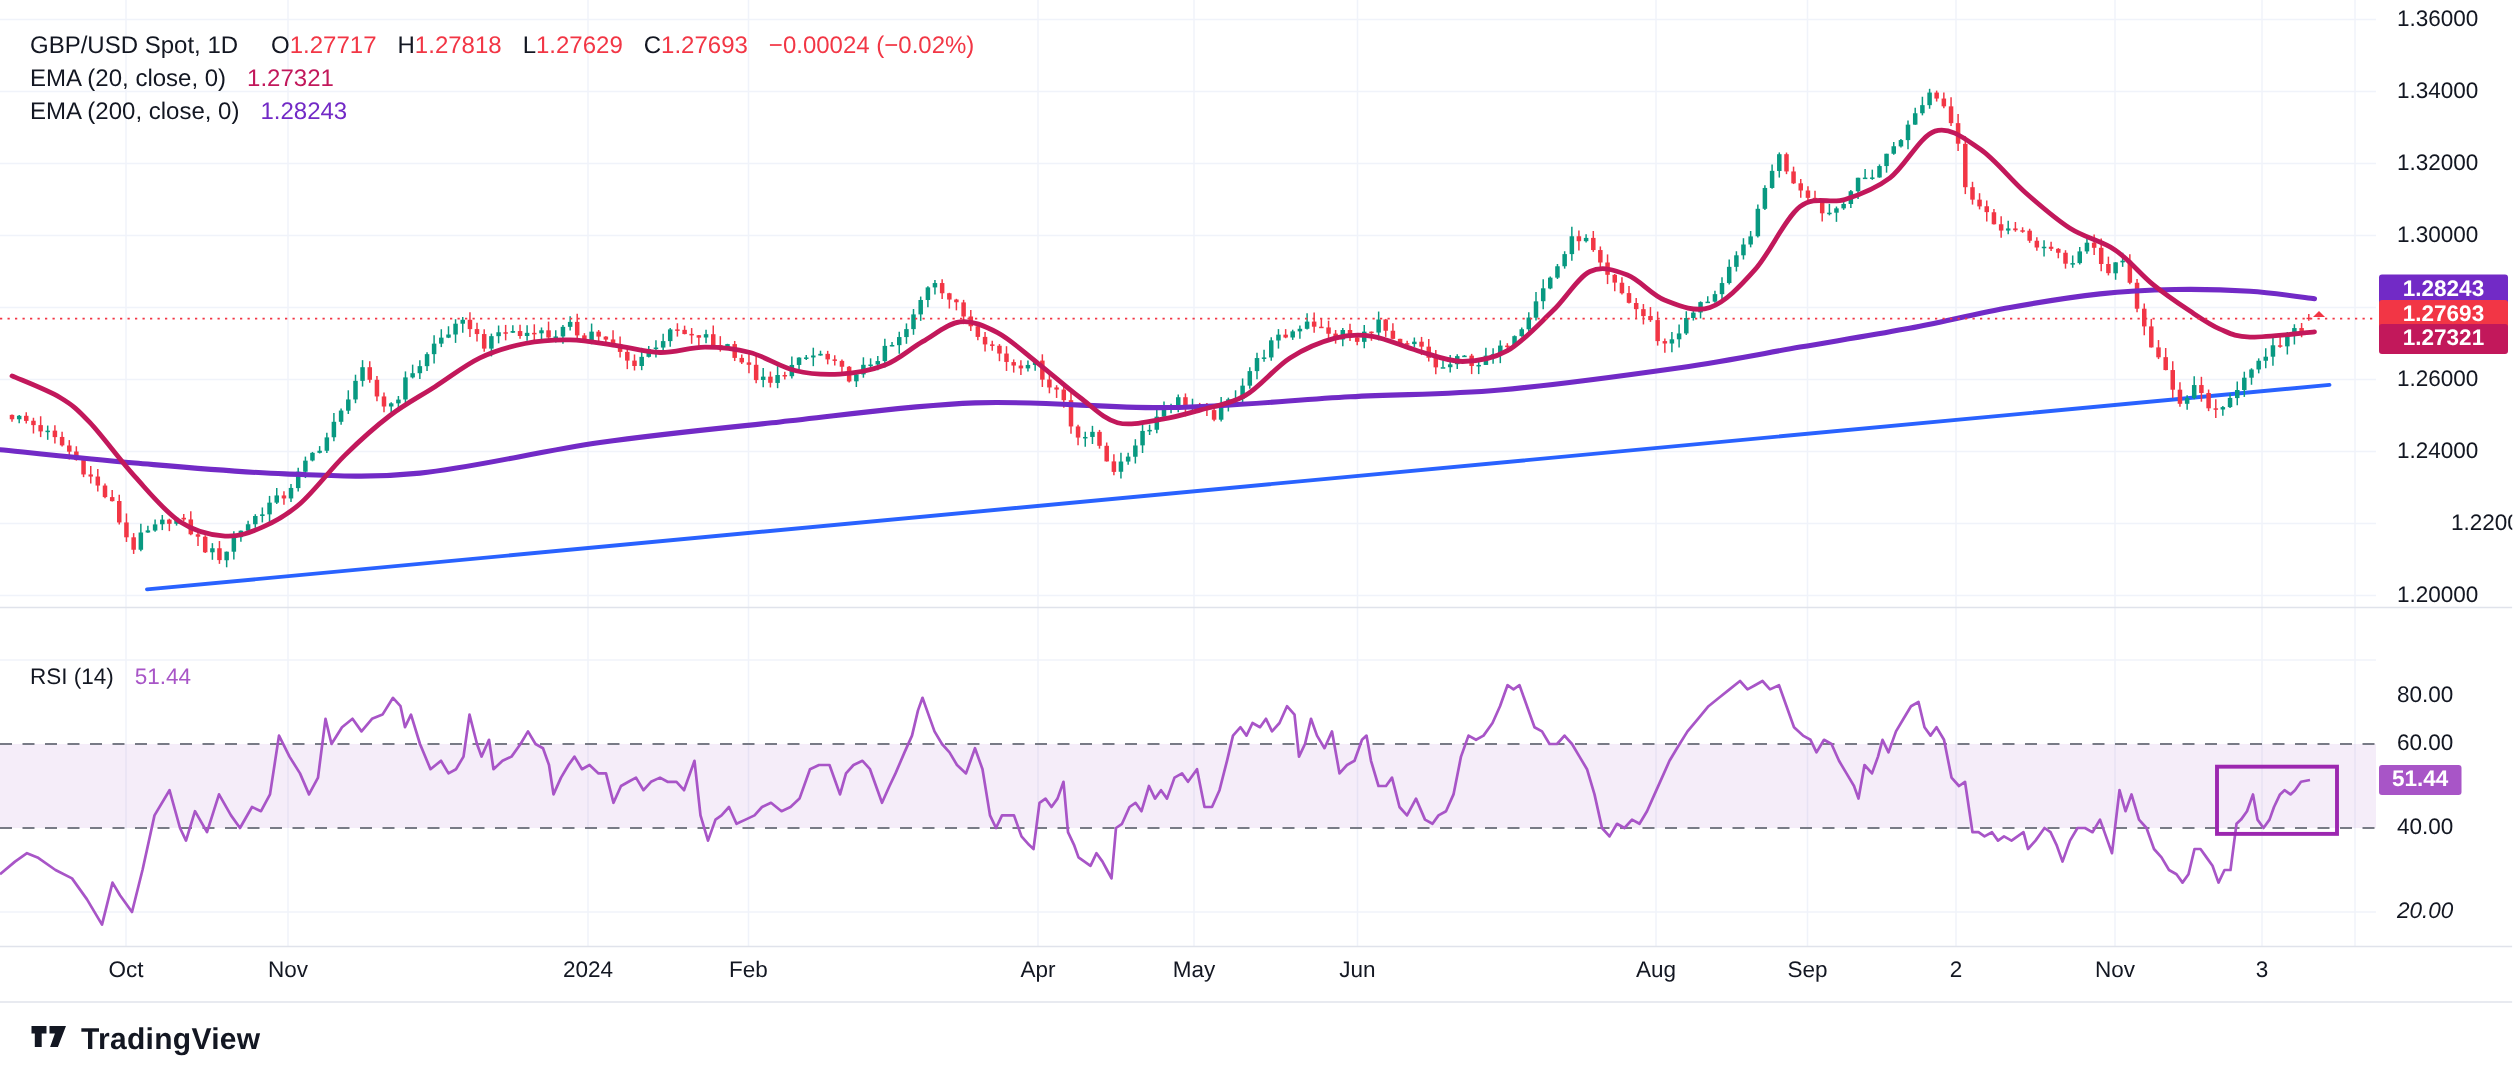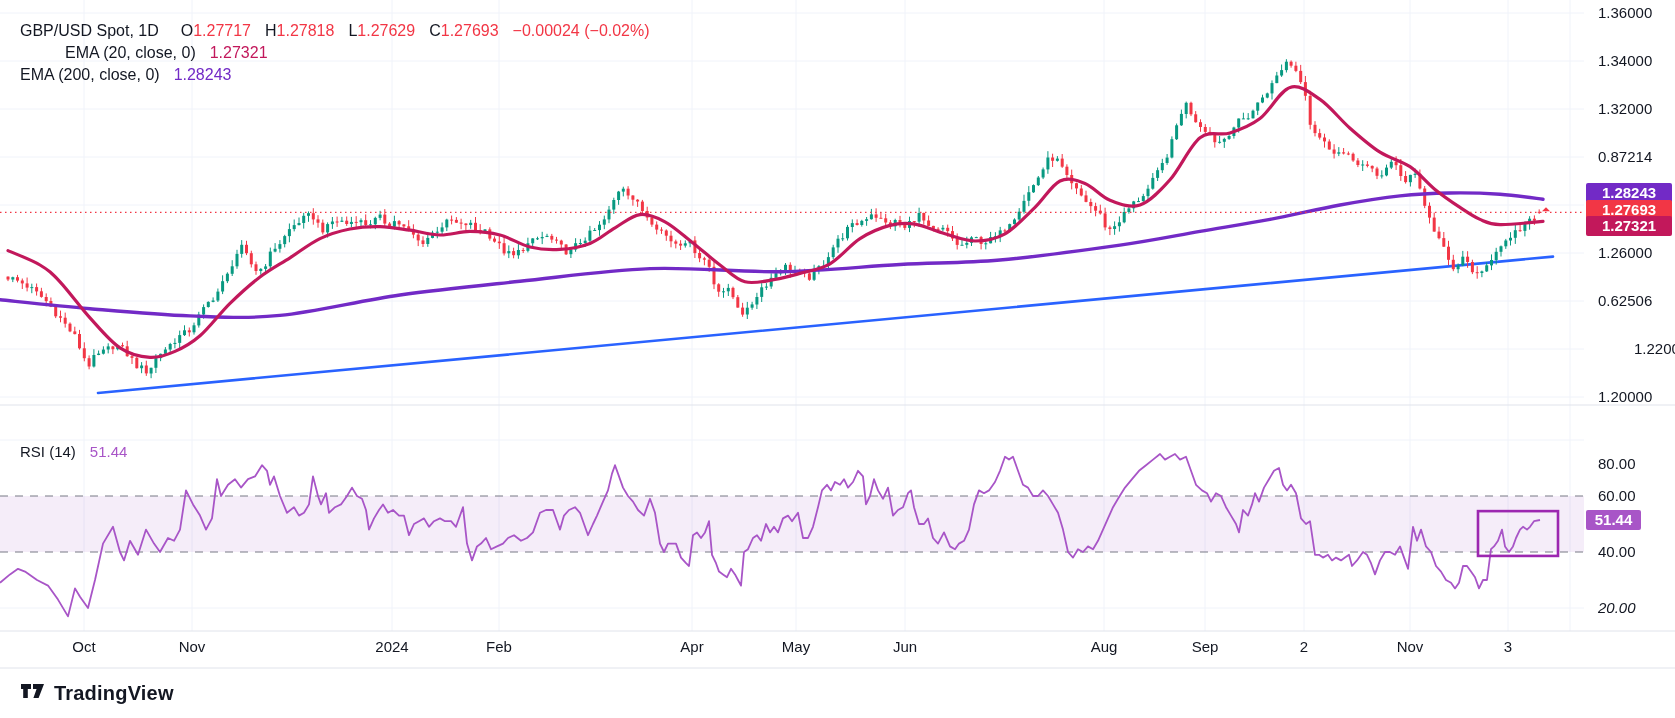--- a/index.html
+++ b/index.html
@@ -719,41 +719,41 @@
     </svg>
 
   <div class="legend" style="top:22px;">
     <span class="sym">GBP/USD Spot, 1D</span>
     <span class="tok"><b>O</b><span class="red">1.27717</span></span>
     <span class="tok"><b>H</b><span class="red">1.27818</span></span>
     <span class="tok"><b>L</b><span class="red">1.27629</span></span>
     <span class="tok"><b>C</b><span class="red">1.27693</span></span>
     <span class="red">−0.00024 (−0.02%)</span>
   </div>
-  <div class="legend" style="top:44px;margin-left:45px;">
+  <div class="legend" style="top:44px;">
     <span>EMA (20, close, 0)</span>
     <span class="crimson">1.27321</span>
   </div>
   <div class="legend" style="top:66px;">
     <span>EMA (200, close, 0)</span>
     <span class="purple">1.28243</span>
   </div>
 
   <div class="legend" style="top:443px;font-size:15px;">
     <span>RSI (14)</span>
     <span class="rsi-col">51.44</span>
   </div>
 
   <div id="price-axis">
       <div class="axis-tick" style="top: 3px;">1.36000</div>
       <div class="axis-tick" style="top: 51px;">1.34000</div>
       <div class="axis-tick" style="top: 99px;">1.32000</div>
-      <div class="axis-tick" style="top: 147px;">0.87214</div>
+      <div class="axis-tick" style="top: 147px;">1.30000</div>
       <div class="axis-tick" style="top: 243px;">1.26000</div>
-      <div class="axis-tick" style="top: 291px;">0.62506</div>
+      <div class="axis-tick" style="top: 291px;">1.24000</div>
       <div class="axis-tick" style="top: 339px; margin-left: 36px;">1.22000</div>
       <div class="axis-tick" style="top: 387px;">1.20000</div>
       <div class="px-label" style="background: rgb(114, 42, 198); top: 183px;">1.28243</div>
       <div class="px-label" style="background: rgb(242, 54, 69); top: 199.56px;">1.27693</div>
       <div class="px-label" style="background: rgb(194, 24, 91); top: 215.64px;">1.27321</div>
       <div class="axis-tick" style="top: 454px;">80.00</div>
       <div class="axis-tick" style="top: 486px;">60.00</div>
       <div class="axis-tick" style="top: 542px;">40.00</div>
       <div class="axis-tick" style="top: 598px; font-style: italic;">20.00</div>
       <div class="px-label" style="background: rgb(168, 85, 199); width: 55px; top: 509.968px;">51.44</div>

